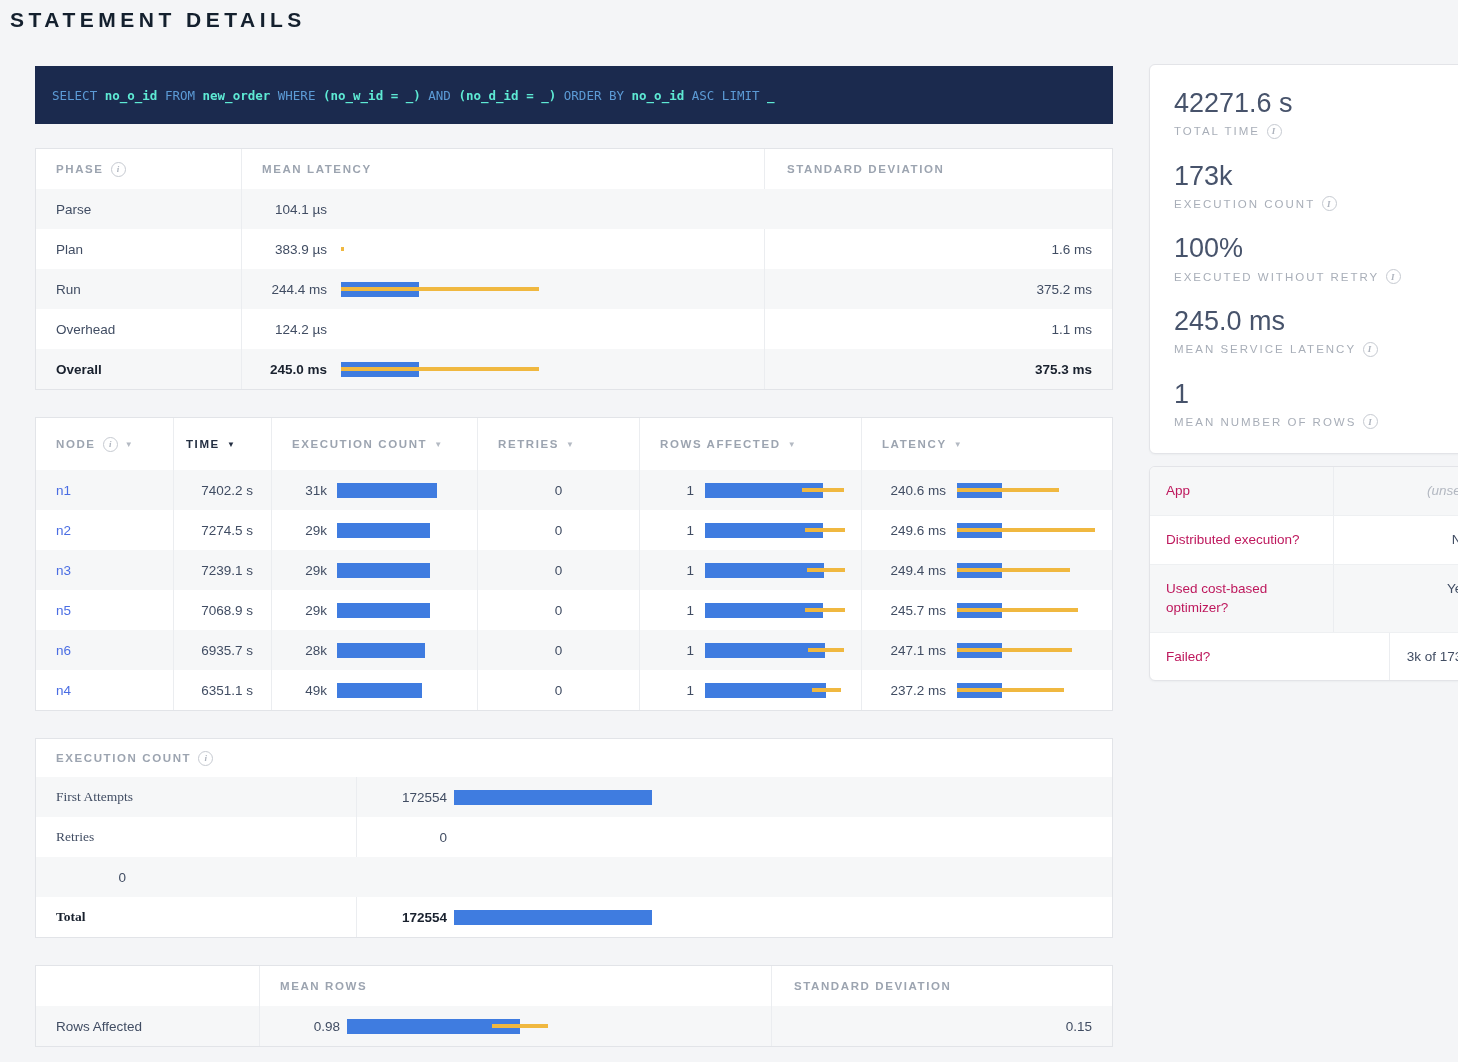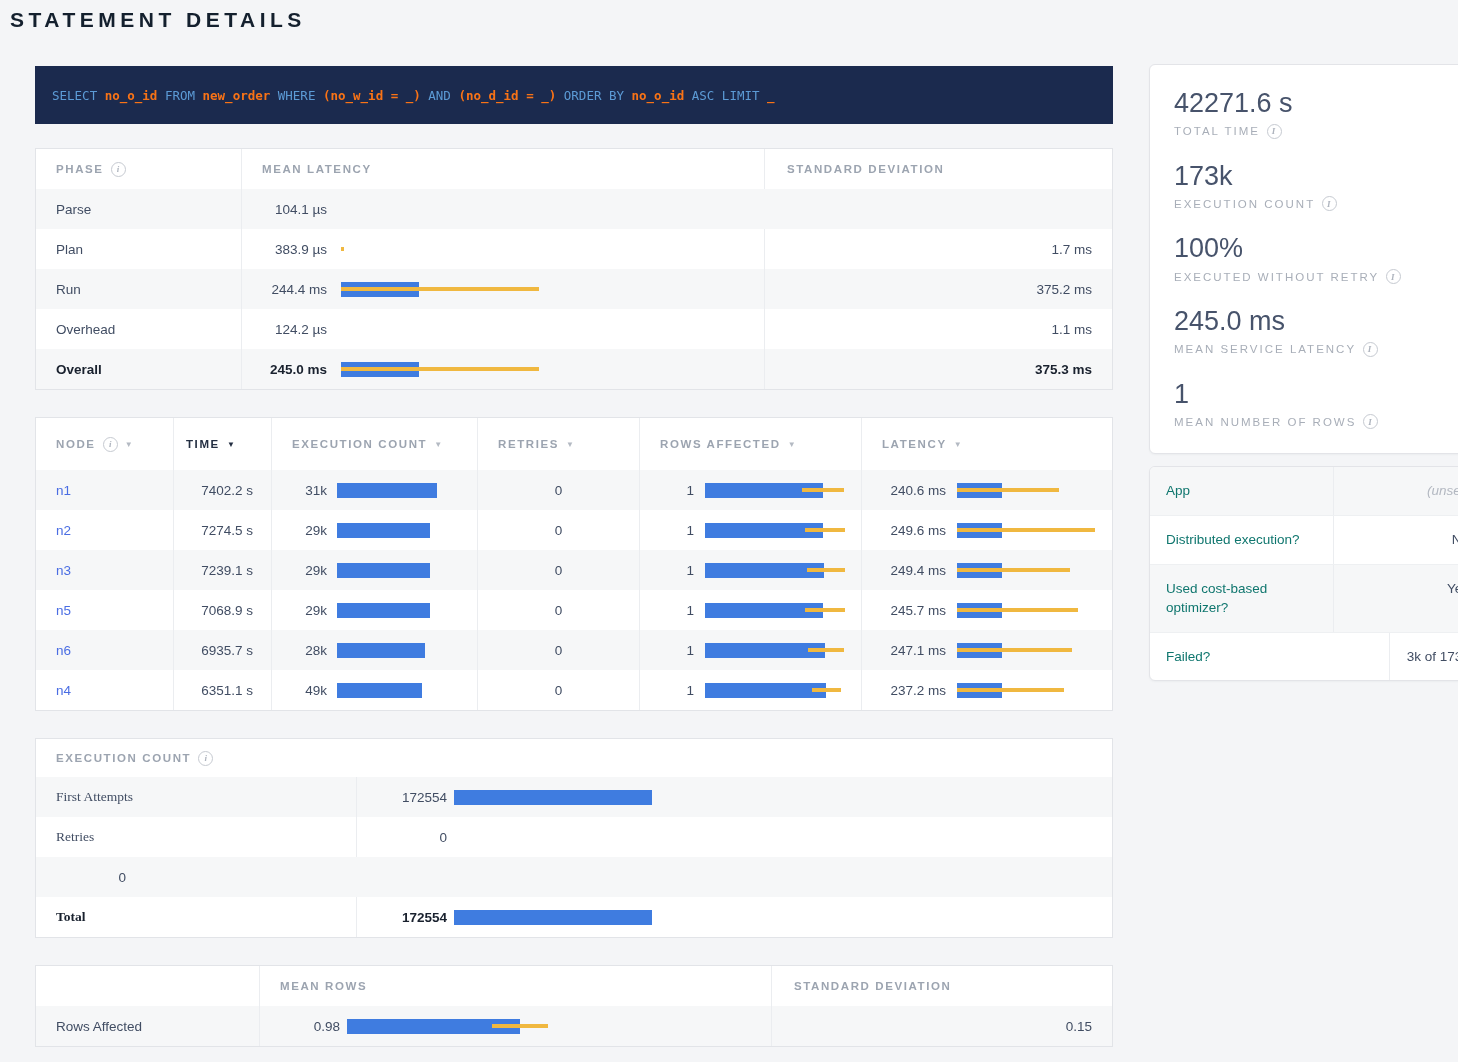--- a/index.html
+++ b/index.html
@@ -23,21 +23,21 @@
   .sql-bar {
     background:var(--sql-bg,#1b2a4e);
     height:58px; display:flex; align-items:center;
     padding:0 17px; margin-bottom:24px;
   }
   .sql-text {
     font-family:"DejaVu Sans Mono","Liberation Mono",monospace;
     font-size:12.5px; white-space:pre; color:#ffffff;
   }
   .sql-text .kw { color:var(--keyword-blue,#5c9bd6); font-weight:400; }
-  .sql-text .ident { color:#f97316; font-weight:700; }
+  .sql-text .ident { color:#5eead4; font-weight:700; }
 
   
   .tbl { background:#fff; border:1px solid #e2e4e8; margin-bottom:27px; }
   .trow { display:flex; align-items:center; height:40px; }
   .trow.stripe { background:#f6f7f8; }
   .thead { height:40px; background:#fff; }
   .cell { height:100%; display:flex; align-items:center; }
   .cell + .cell { border-left:1px solid #ebedf0; }
   .hlabel {
     font-size:11.5px; font-weight:700; letter-spacing:1.6px;
@@ -104,21 +104,21 @@
   .stat { margin-bottom:23px; }
   .stat-value { font-size:27px; font-weight:400; color:#47536b; line-height:1.1; }
   .stat-label {
     margin-top:5px; font-size:11.5px; letter-spacing:2px; color:#a8aeb8;
     text-transform:uppercase; display:flex; align-items:center;
   }
   .details-card { overflow:hidden; }
   .drow { display:flex; align-items:stretch; }
   .drow.stripe { background:#f6f7f8; }
   .drow + .drow { border-top:1px solid #eef0f2; }
-  .dlabel { flex:0 0 183px; padding:14px 16px; font-size:13.5px; color:#0f766e; line-height:1.45; }
+  .dlabel { flex:0 0 183px; padding:14px 16px; font-size:13.5px; color:#be185d; line-height:1.45; }
   .dvalue {
     flex:1; border-left:1px solid #ebedf0; padding:14px 16px;
     font-size:13.5px; color:#414d63; text-align:right; line-height:1.45;
     display:flex; align-items:flex-start; justify-content:flex-end;
   }
   .dvalue.unset { color:#b3b8c1; font-style:italic; }
 </style>
 </head>
 <body>
 
@@ -162,21 +162,21 @@
           <span class="rowlabel">Plan</span>
         </div>
       <div class="cell c-mean bar-cell" style="padding-left:0;">
         <span class="val valbox">383.9 µs</span>
         <span class="bar-zone">
             <span class="bar-blue" style="width: 0px;"></span>
             <span class="bar-dev" style="width: 3px;"></span>
           </span>
       </div>
       <div class="cell c-std">
-          <span class="val">1.7 ms</span>
+          <span class="val">1.6 ms</span>
         </div>
     </div>
 
     <div class="trow stripe">
       <div class="cell c-phase">
           <span class="rowlabel">Run</span>
         </div>
       <div class="cell c-mean bar-cell" style="padding-left:0;">
         <span class="val valbox">244.4 ms</span>
         <span class="bar-zone">

